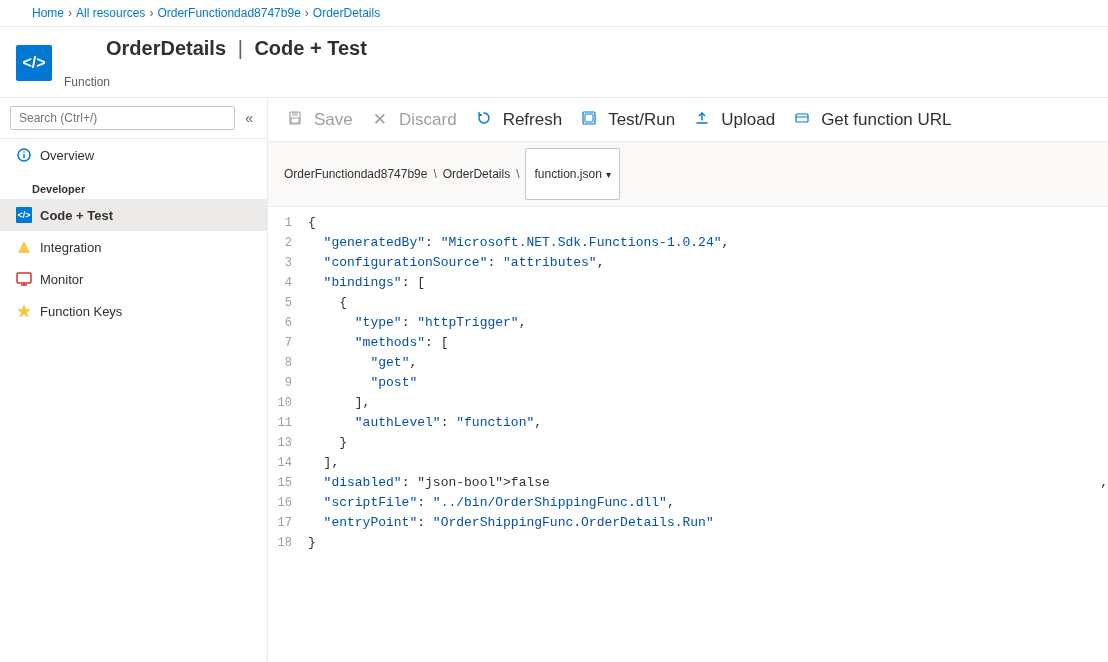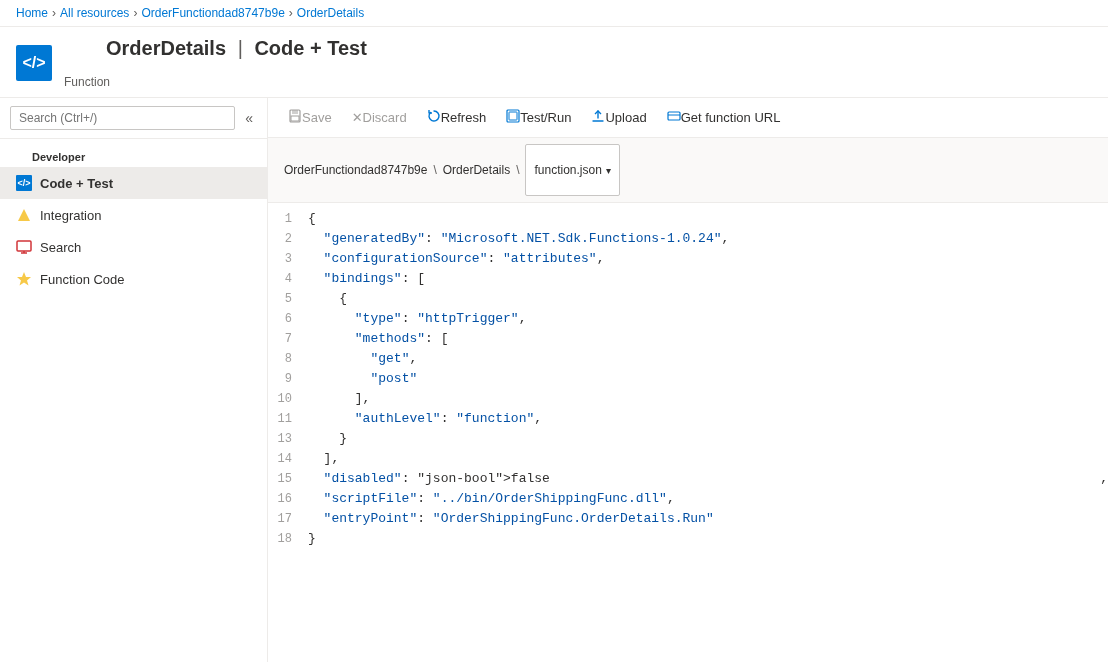--- a/index.html
+++ b/index.html
@@ -1,21 +1,21 @@
 <!DOCTYPE html>
 <html><head>
   <meta charset="utf-8">
   <style>
     * { box-sizing: border-box; margin: 0; padding: 0; }
     body { font-family: 'Segoe UI', sans-serif; font-size: 13px; background: #f3f2f1; color: #323130; width: 1108px; height: 662px; overflow: hidden; }
 
     
     .breadcrumb {
       background: #fff;
-      padding: 6px 16px;
+      padding: 6px 32px;
       font-size: 12px;
       color: #0078d4;
       border-bottom: 1px solid #edebe9;
       display: flex;
       align-items: flex-end;
       gap: 4px;
     }
     .breadcrumb span { color: #605e5c; }
     .breadcrumb a { color: #0078d4; text-decoration: none; }
 
@@ -112,26 +112,26 @@
       align-items: center;
       gap: 4px;
       padding: 6px 12px;
       border-bottom: 1px solid #edebe9;
       background: #fff;
       flex-shrink: 0;
     }
     .toolbar-btn {
       display: flex;
       align-items: center;
-      gap: 0;
+      gap: 12px;
       padding: 5px 8px;
       background: none;
       border: none;
       cursor: pointer;
-      font-size: 13px;
+      font-size: 17px;
       color: #323130;
       border-radius: 2px;
     }
     .toolbar-btn.disabled { color: #a19f9d; cursor: default; }
 
     
     .filepath-bar {
       display: flex;
       align-items: center;
       gap: 6px;
@@ -215,20 +215,30 @@
   </div>
 </div>
 
 <div class="main-layout">
 
   <div class="sidebar">
     <div class="sidebar-search">
       <input type="text" placeholder="Search (Ctrl+/)" style="">
       <button class="collapse-btn">«</button>
     </div>
+    <div class="sidebar-item">
+      <div class="item-icon icon-overview">
+        <svg width="16" height="16" viewBox="0 0 16 16">
+            <circle cx="8" cy="8" r="6" stroke="#0078d4" stroke-width="1.5" fill="none"></circle>
+            <line x1="8" y1="7" x2="8" y2="11" stroke="#0078d4" stroke-width="1.5"></line>
+            <circle cx="8" cy="5" r="0.8" fill="#0078d4"></circle>
+          </svg>
+      </div>
+      <span>Overview</span>
+    </div>
     <div class="sidebar-section-label">Developer</div>
     <div class="sidebar-item active">
       <div class="item-icon">
         <div style="width:16px;height:16px;background:#0078d4;display:flex;align-items:center;justify-content:center;color:white;font-size:9px;font-weight:700;border-radius:1px;">&lt;/&gt;</div>
       </div>
       <span>Code + Test</span>
     </div>
     <div class="sidebar-item">
       <div class="item-icon icon-integration">
         <svg width="16" height="16" viewBox="0 0 16 16">
@@ -238,29 +248,29 @@
       <span>Integration</span>
     </div>
     <div class="sidebar-item">
       <div class="item-icon">
         <svg width="16" height="16" viewBox="0 0 16 16">
             <rect x="1" y="2" width="14" height="10" rx="1" stroke="#d13438" stroke-width="1.5" fill="none"></rect>
             <line x1="5" y1="14" x2="11" y2="14" stroke="#d13438" stroke-width="1.5"></line>
             <line x1="8" y1="12" x2="8" y2="14" stroke="#d13438" stroke-width="1.5"></line>
           </svg>
       </div>
-      <span>Search</span>
+      <span>Monitor</span>
     </div>
     <div class="sidebar-item">
       <div class="item-icon icon-funckeys">
         <svg width="16" height="16" viewBox="0 0 16 16">
             <polygon points="8,1 10,6 15,6 11,9.5 12.5,14.5 8,11.5 3.5,14.5 5,9.5 1,6 6,6" fill="#f7c948"></polygon>
           </svg>
       </div>
-      <span>Function Code</span>
+      <span>Function Keys</span>
     </div>
   </div>
 
   <div class="content-area">
 
     <div class="toolbar">
       <button class="toolbar-btn disabled">
         <span>
           <svg width="14" height="14" viewBox="0 0 14 14">
               <rect x="2" y="1" width="10" height="12" rx="1" stroke="#a19f9d" stroke-width="1.2" fill="none"></rect>

